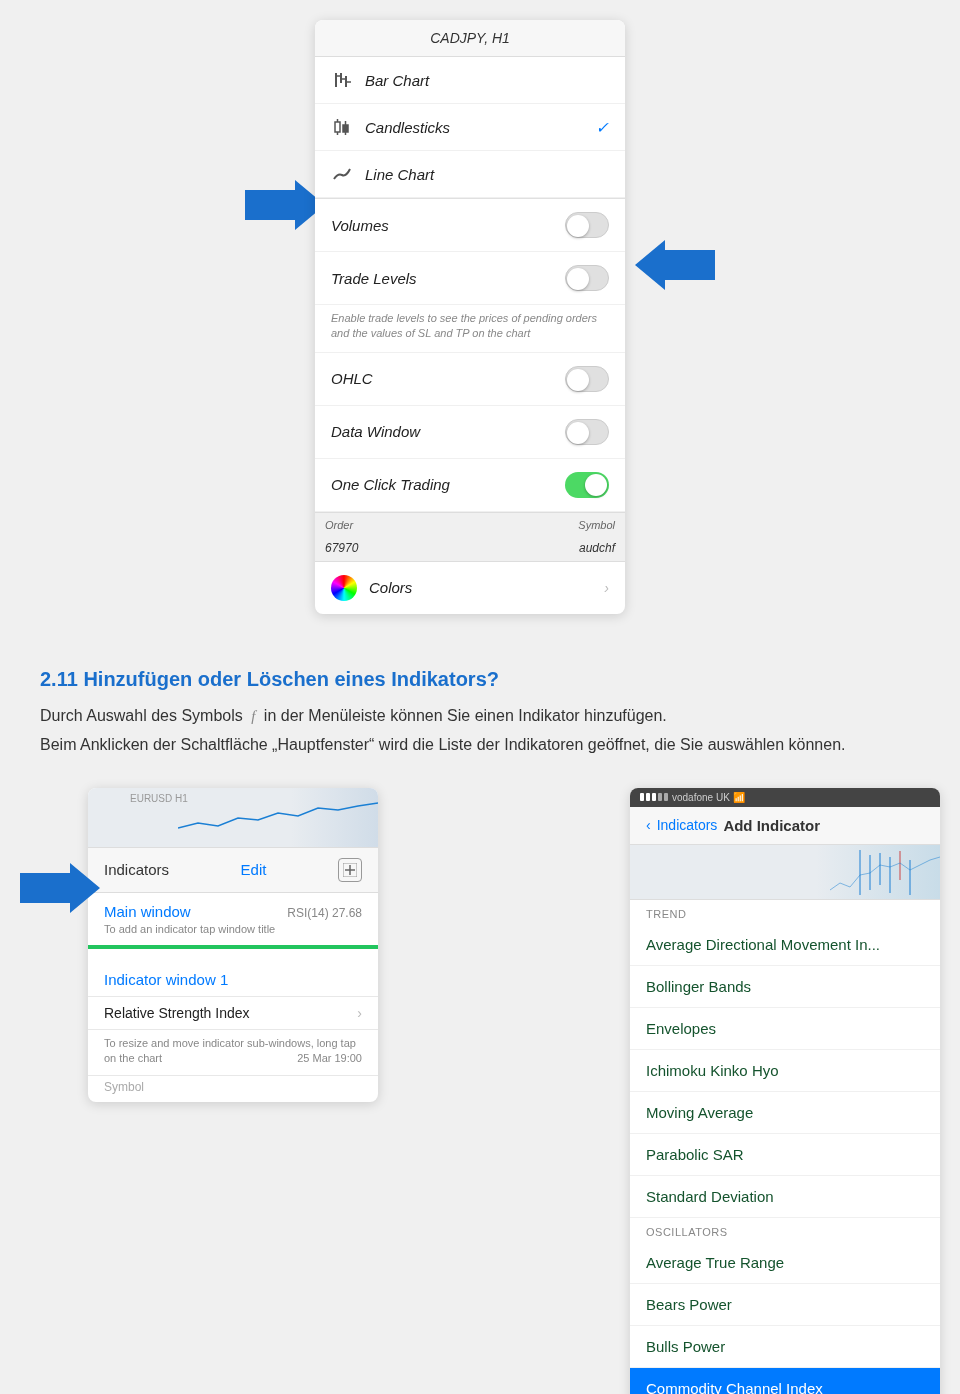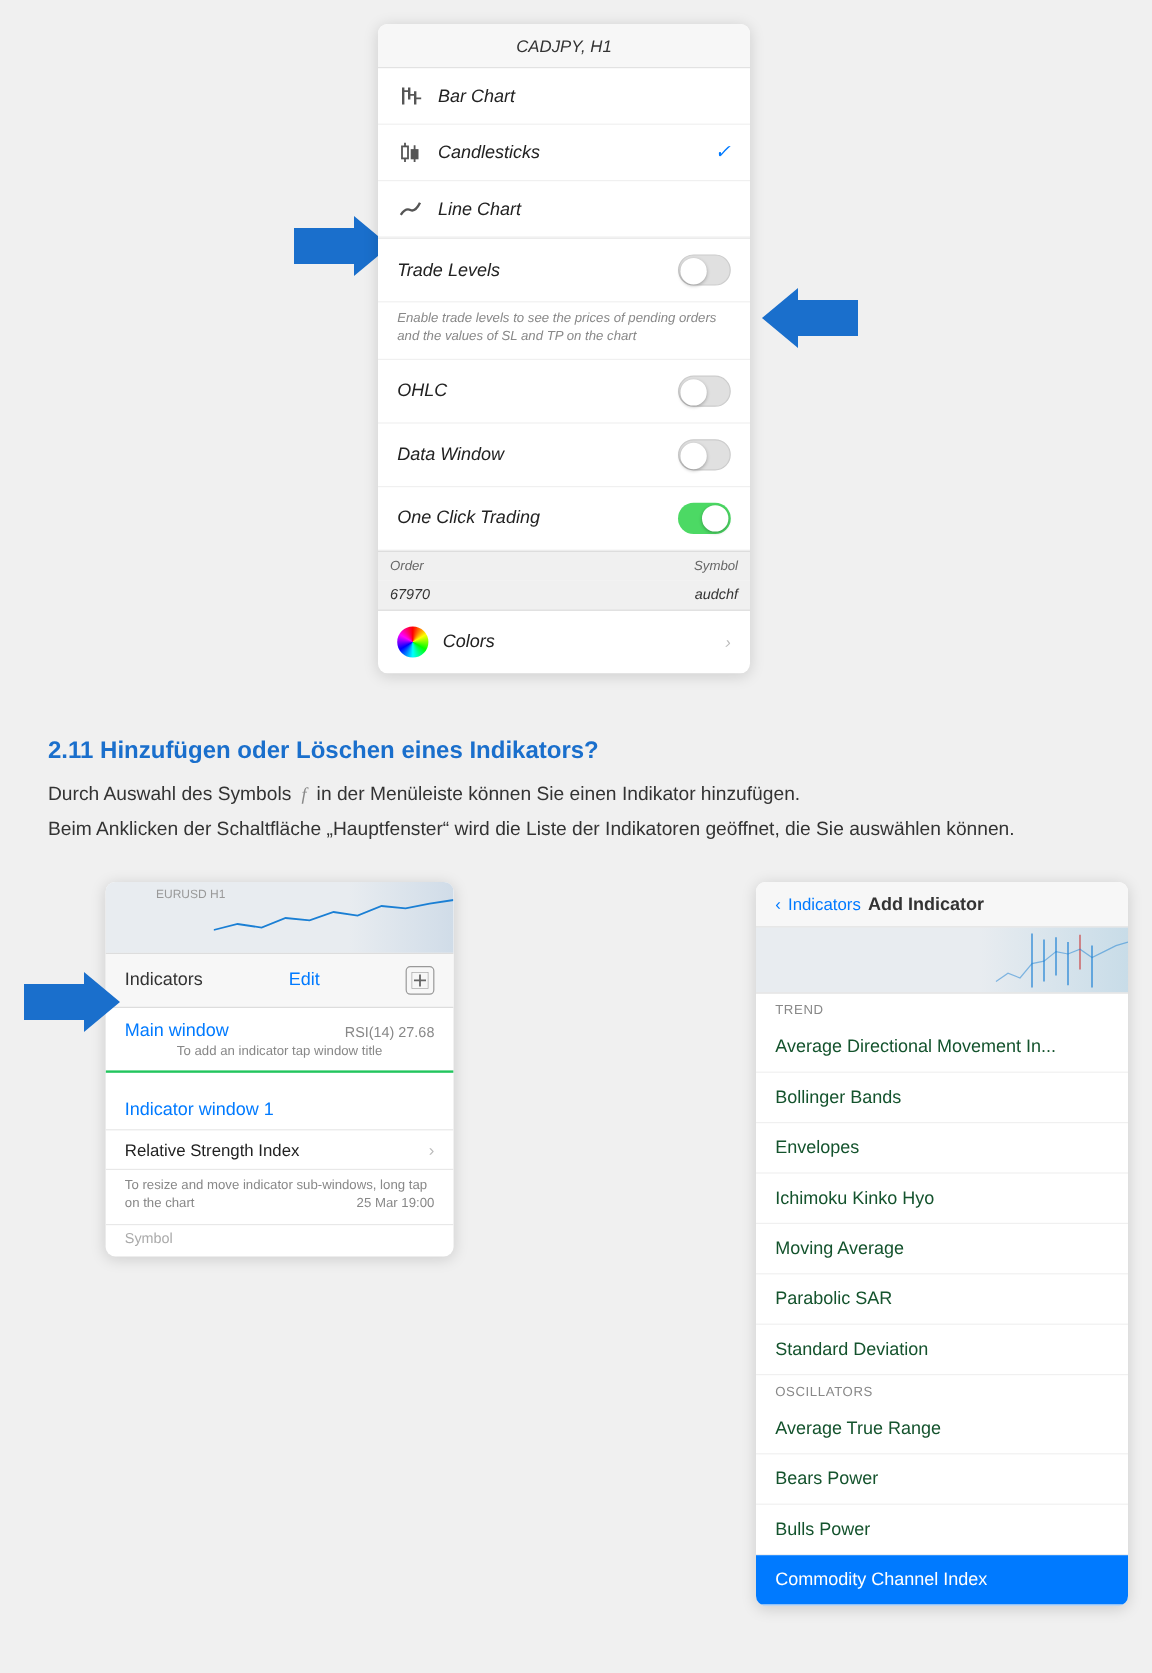--- a/index.html
+++ b/index.html
@@ -239,22 +239,21 @@
       border-radius: 4px;
       display: flex;
       align-items: center;
       justify-content: center;
       font-size: 16px;
       color: #666;
     }
 
     .main-window-item {
       padding: 10px 16px 4px;
-      border-bottom: 2px solid #22c55e;
-      text-align: center;
+      border-bottom: 4px solid #22c55e;
     }
 
     .main-window-title {
       font-size: 15px;
       color: #007AFF;
       font-weight: 500;
       margin-bottom: 3px;
     }
 
     .main-window-subtitle {
@@ -441,20 +440,26 @@
             </svg>
           </div>
           <span>Line Chart</span>
         </div>
       </div>
 
       <div class="divider-line"></div>
 
       <div class="toggle-section">
         <div class="toggle-item">
+          <span class="item-label">Volumes</span>
+          <div class="toggle-switch off">
+            <div class="toggle-knob"></div>
+          </div>
+        </div>
+        <div class="toggle-item">
           <span class="item-label">Trade Levels</span>
           <div class="toggle-switch off">
             <div class="toggle-knob"></div>
           </div>
         </div>
         <div class="toggle-hint">Enable trade levels to see the prices of pending orders and the values of SL and TP on the chart</div>
 
         <div class="toggle-item">
           <span class="item-label">OHLC</span>
           <div class="toggle-switch off">
@@ -567,20 +572,31 @@
       </div>
 
       <div class="indicators-panel-bottom">
         <span>Symbol</span>
       </div>
     </div>
   </div>
 
   <div class="add-indicator-panel">
 
+    <div class="status-bar">
+      <div class="signal-dots">
+        <div class="signal-dot on"></div>
+        <div class="signal-dot on"></div>
+        <div class="signal-dot on"></div>
+        <div class="signal-dot"></div>
+        <div class="signal-dot"></div>
+      </div>
+      <span>vodafone UK</span>
+      <span>📶</span>
+    </div>
 
     <div class="add-indicator-header">
       <span class="back-link">‹</span>
       <span class="back-link">Indicators</span>
       <span class="ai-title">Add Indicator</span>
     </div>
 
     <div style="height:55px; background: linear-gradient(90deg, #e8ecf0 60%, #c8dce8 100%); border-bottom:1px solid #ddd; overflow:hidden; position:relative;">
       <svg width="280" height="55" viewBox="0 0 280 55" style="position:absolute; right:0; top:0;">
 

